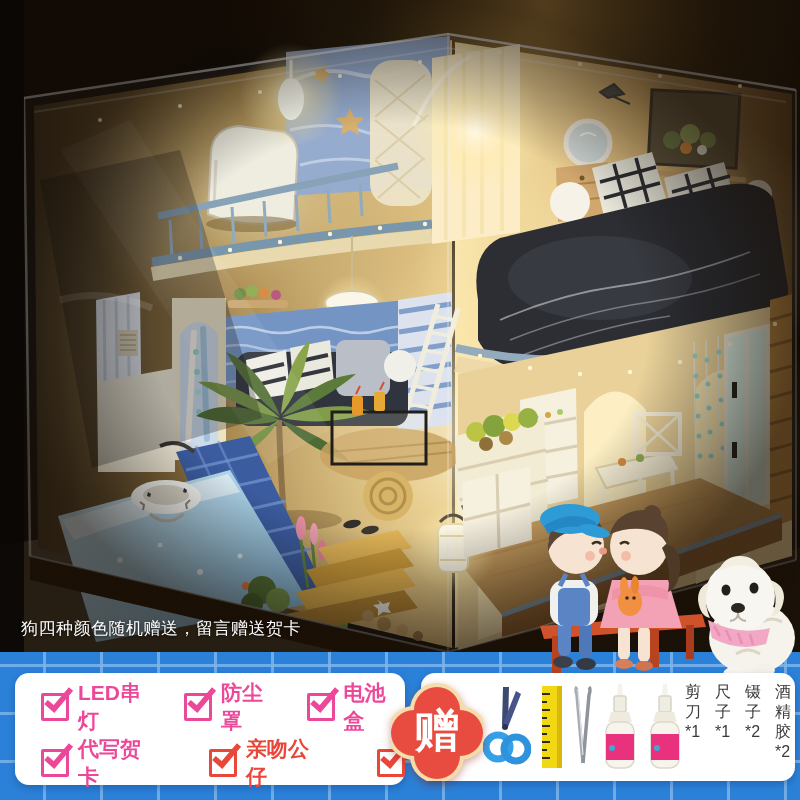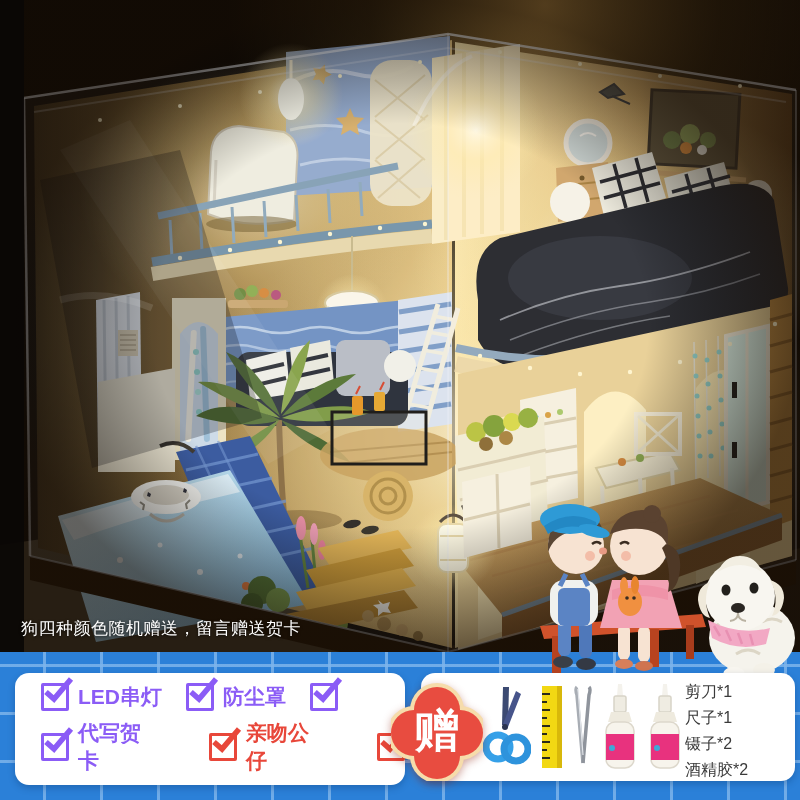--- a/index.html
+++ b/index.html
@@ -12,32 +12,32 @@
   .banner{position:absolute;left:0;top:652px;width:800px;height:148px;
           background-color:#2b80d8;
           background-image:linear-gradient(to right,rgba(125,180,235,.85) 0 3px,transparent 3px),
                            linear-gradient(to bottom,rgba(125,180,235,.85) 0 3px,transparent 3px);
           background-size:57px 48px;background-position:-14px 12px;}
   .panel{position:absolute;background:#ffffff;border-radius:14px;box-shadow:0 3px 7px rgba(0,40,90,.28);}
   .panel-left{left:15px;top:21px;width:390px;height:112px;display:flex;flex-direction:column;
               justify-content:space-around;padding:6px 0 6px 26px;box-sizing:border-box;z-index:4;}
   .feat-row{display:flex;align-items:center;gap:24px;}
   .feat-row.r2{gap:25px;}
-  .feat{display:flex;align-items:center;gap:9px;color:#8b5cf6;font-weight:700;font-size:21px;}
+  .feat{display:flex;align-items:center;gap:9px;color:#ec4899;font-weight:700;font-size:21px;}
   .feat.red{color:#e8473a;padding-left:24px;}
   .cb{position:relative;width:22px;height:22px;border:3px solid currentColor;border-radius:2px;flex:0 0 auto;}
   .cb svg{position:absolute;left:-1px;top:-9px;width:30px;height:28px;overflow:visible;}
   .panel-right{left:421px;top:21px;width:374px;height:108px;z-index:4;}
   .badge{position:absolute;left:-30px;top:8px;width:92px;height:100px;z-index:5;}
   .badge svg{position:absolute;left:0;top:0;filter:drop-shadow(0 3px 4px rgba(140,30,10,.4));}
   .badge span{position:absolute;left:0;top:0;width:92px;height:100px;display:flex;align-items:center;
               justify-content:center;color:#fff;font-size:45px;font-weight:700;}
   .tools{position:absolute;left:62px;top:0;height:108px;display:flex;align-items:center;gap:9px;}
-  .gift-list{position:absolute;right:14px;top:9px;width:96px;display:flex;flex-direction:column;
-             gap:6px;font-size:16px;color:#3a3a3a;font-weight:500;line-height:20px;}
+  .gift-list{position:absolute;right:14px;top:9px;width:96px;display:flex;flex-direction:row;
+             gap:14px;font-size:16px;color:#3a3a3a;font-weight:500;line-height:20px;}
   .figs{position:absolute;left:500px;top:486px;z-index:3;}
 </style>
 </head>
 <body>
 
 <div class="stage">
 
   <div class="photo">
     <svg width="800" height="652" viewBox="0 0 800 652">
       <defs>
@@ -494,20 +494,21 @@
               </svg>
           </span>
           <span class="feat-label">防尘罩</span>
         </div>
         <div class="feat">
           <span class="cb">
             <svg viewBox="0 0 30 28">
                 <polyline points="3,15 11,22 28,2" fill="none" stroke="currentColor" stroke-width="5.5"></polyline>
               </svg>
           </span>
+          <span class="feat-label">电池盒</span>
         </div>
       </div>
       <div class="feat-row r2">
         <div class="feat">
           <span class="cb">
             <svg viewBox="0 0 30 28">
                 <polyline points="3,15 11,22 28,2" fill="none" stroke="currentColor" stroke-width="5.5"></polyline>
               </svg>
           </span>
           <span class="feat-label">代写贺卡</span>

